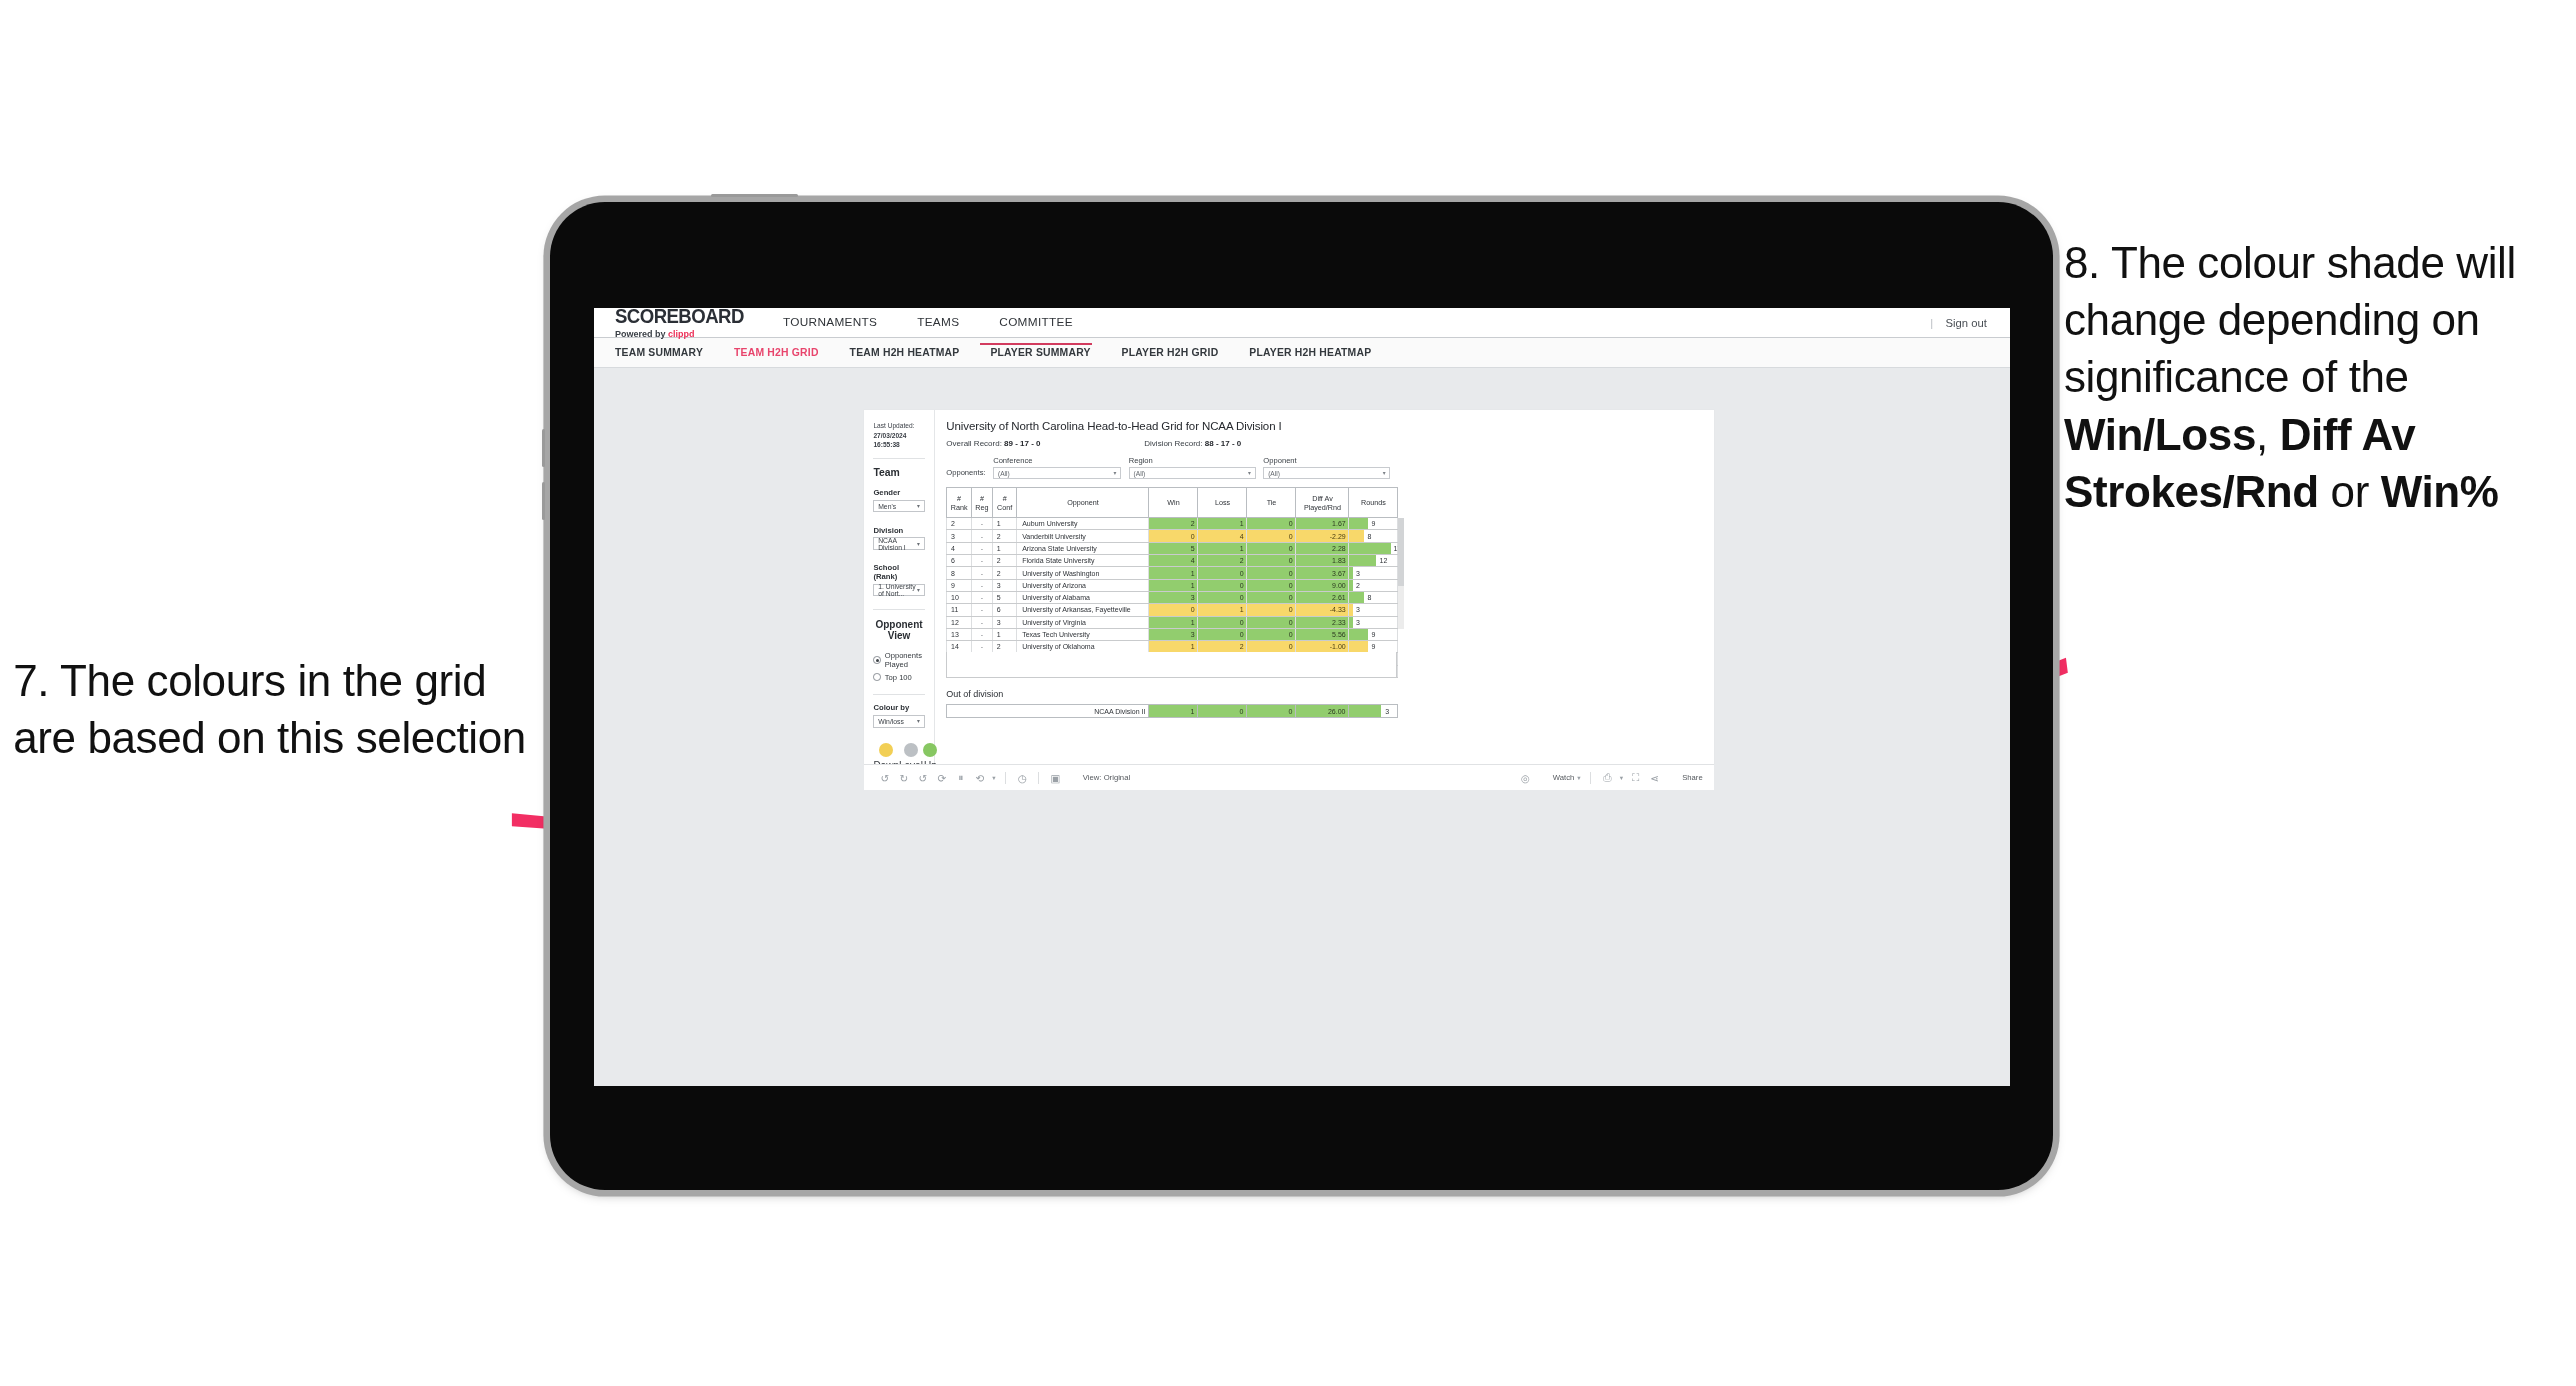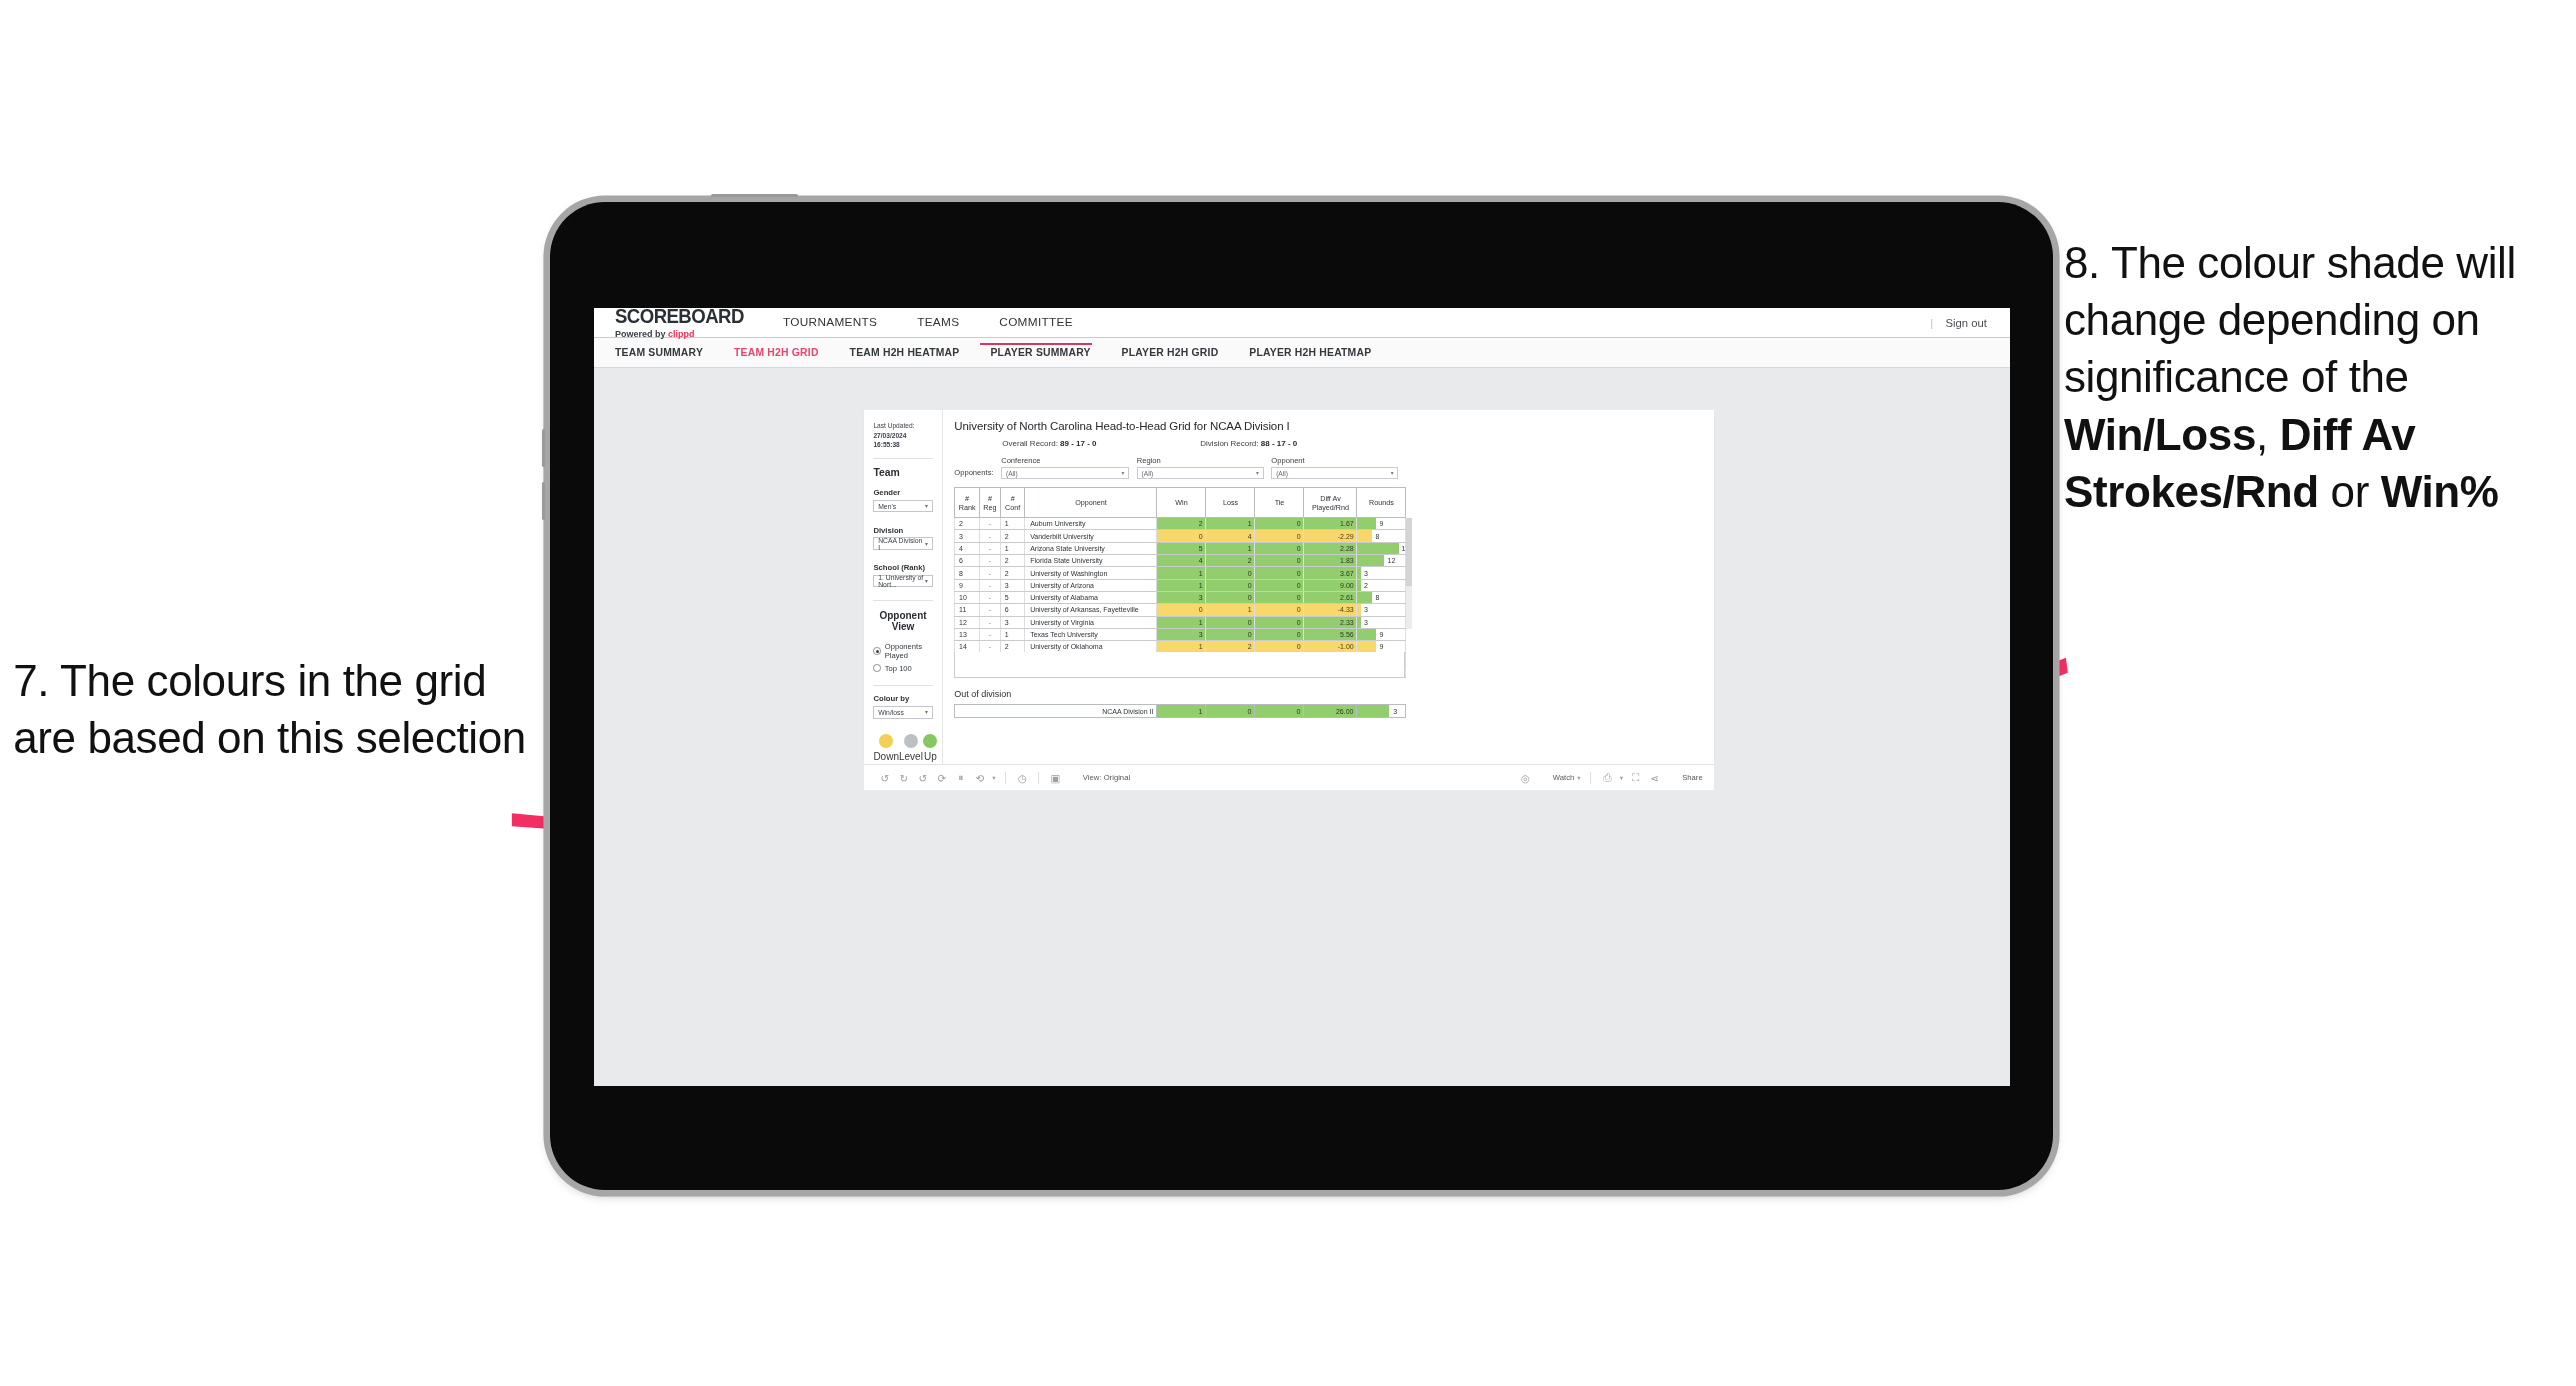--- a/index.html
+++ b/index.html
@@ -100,21 +100,21 @@
   #viz {
     position: absolute; left: 270px; top: 42px;
     width: 850px; height: 354px;
     background: #ffffff;
     display: flex;
     box-shadow: 0 0 0 0.5px #e3e5e7;
   }
 
   
   #sidebar {
-    width: 79px; padding: 11.3px 9.4px 0 9.4px;
+    width: 71px; padding: 11.3px 9.4px 0 9.4px;
     border-right: 0.9px solid #e4e6e8;
     font-size: 7px; color: #33383d;
   }
   #last-updated { font-size: 6.6px; color: #3a3f46; line-height: 1.45; }
   #last-updated b { font-weight: bold; }
   .sb-rule { height: 0.9px; background: #e0e2e4; margin: 7.6px 0 8.5px 0; }
   .sb-h1 { font-size: 10.4px; font-weight: 600; color: #2a2e33; margin-bottom: 10.4px; }
   .sb-h1.center { text-align: center; font-size: 10px; }
   .sb-label { font-size: 7.7px; font-weight: 600; color: #2e3237; margin-bottom: 2.8px; }
   .sb-select {
@@ -143,21 +143,21 @@
   }
   .legend-item { text-align: center; }
   .legend-dot {
     width: 14px; height: 14px; border-radius: 50%; margin: 0 auto 3.8px auto;
   }
   .legend-lab { font-size: 10px; color: #34383d; text-align: right; }
 
   
   #main { flex: 1; padding: 10.4px 13.2px 0 11.3px; position: relative; }
   #viz-title { font-size: 11.5px; color: #26292e; font-weight: 500; letter-spacing: -0.1px; }
-  #records { display: flex; margin-top: 6.6px; font-size: 8px; color: #3b4046; margin-left: 48px; }
+  #records { display: flex; margin-top: 6.6px; font-size: 8px; color: #3b4046; }
   #records b { font-weight: bold; color: #26292e; }
   #rec-overall { width: 198px; }
 
   #filters {
     margin-top: 8.5px; display: flex; align-items: flex-end; gap: 7.6px;
   }
   #opp-label { font-size: 7.6px; color: #3b4046; padding-bottom: 1.9px; }
   .filt { }
   .filt-label { font-size: 7.6px; color: #3b4046; margin-bottom: 1.9px; }
   .filt-select {

